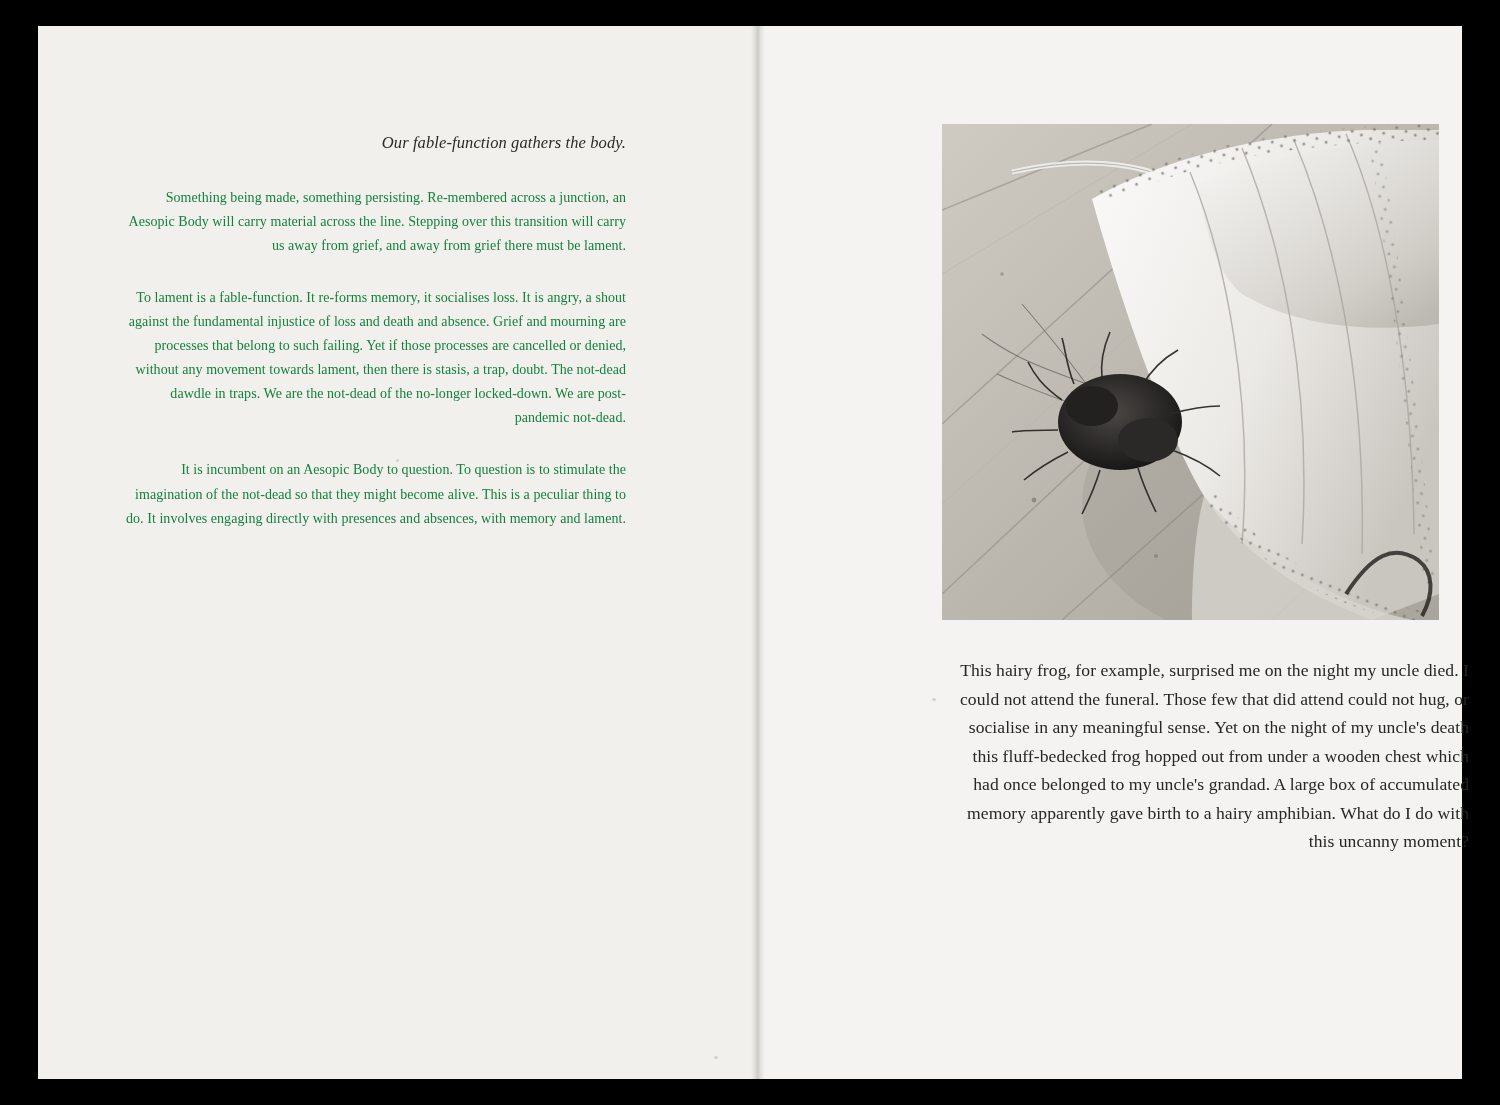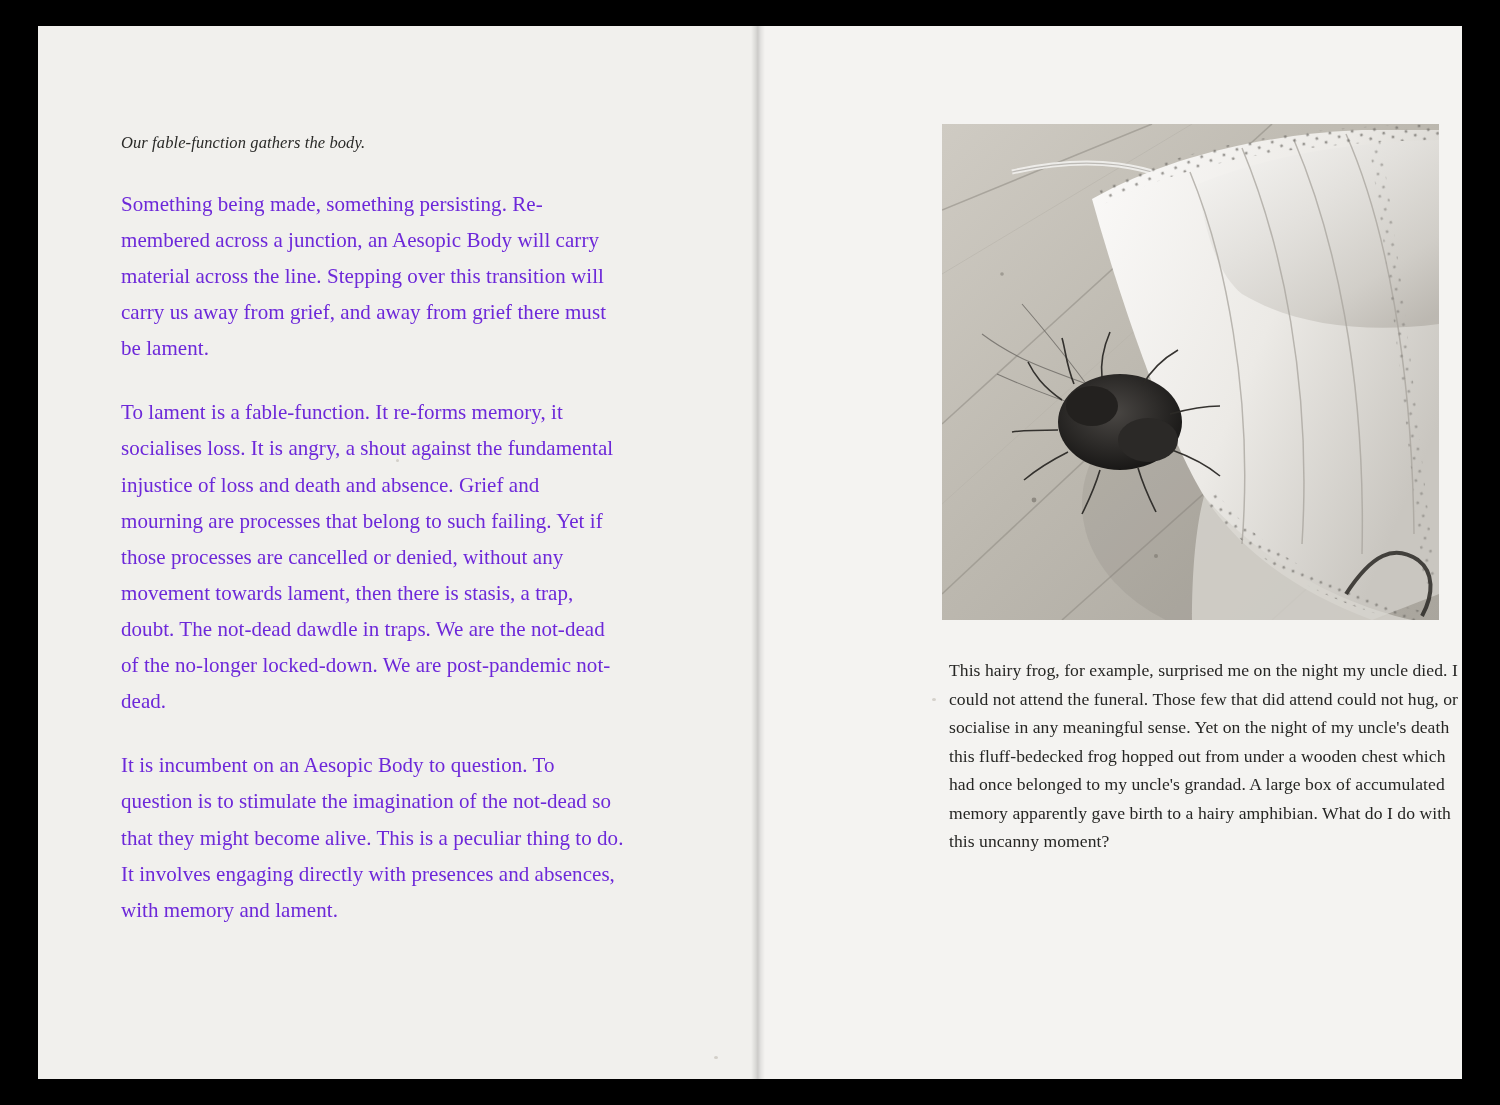--- a/index.html
+++ b/index.html
@@ -15,20 +15,21 @@
   }
 
   .spread {
     position: absolute;
     left: 38px;
     top: 26px;
     width: 1424px;
     height: 1053px;
     background: #f2f1ef;
     display: flex;
+    text-align: right;
   }
 
   
   .spread::after {
     content: "";
     position: absolute;
     left: 713px;
     top: 0;
     width: 14px;
     height: 100%;
@@ -64,23 +65,23 @@
   }
   .lede {
     font-style: italic;
     font-size: 16.5px;
     line-height: 1.5;
     color: #2a2a28;
     margin: 0 0 30px 0;
     letter-spacing: 0.1px;
   }
   .para {
-    font-size: 21px;
+    font-size: 14px;
     line-height: 1.72;
-    color: #6d28d9;
+    color: #15803d;
     margin: 0 0 28px 0;
     letter-spacing: 0.05px;
   }
   .para:last-child { margin-bottom: 0; }
 
   
   .photo-frame {
     position: absolute;
     left: 184px;
     top: 98px;

